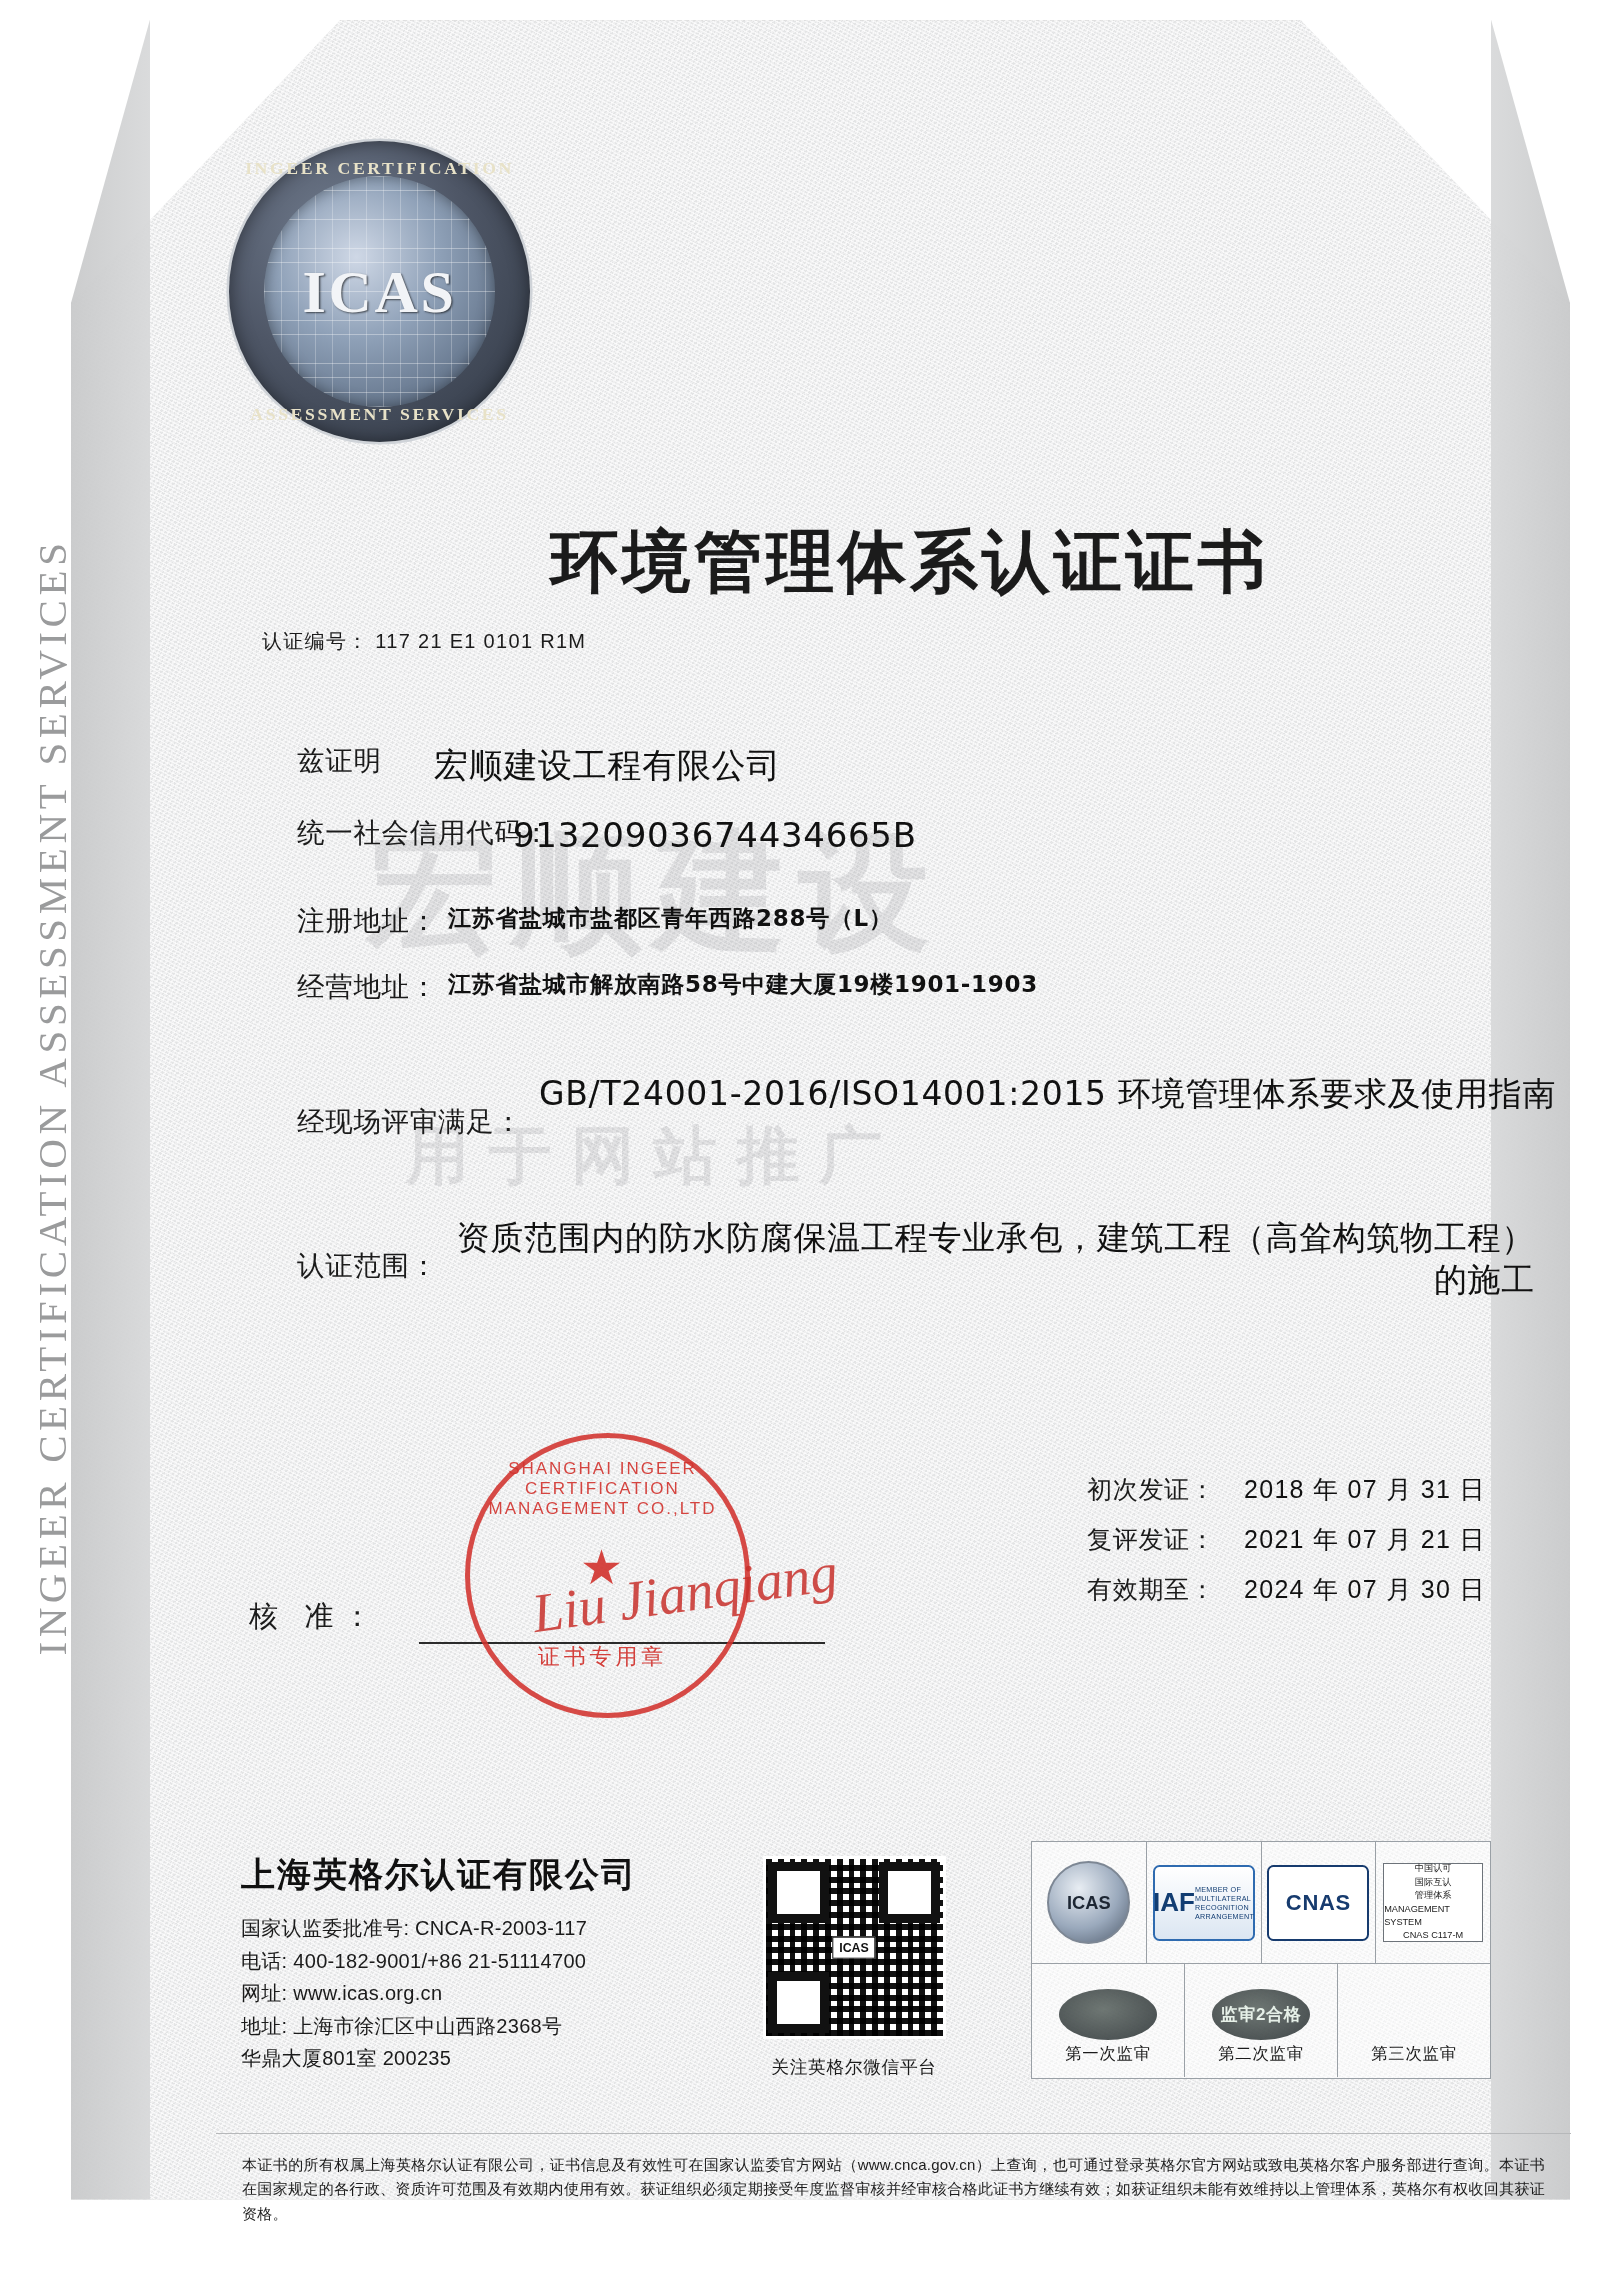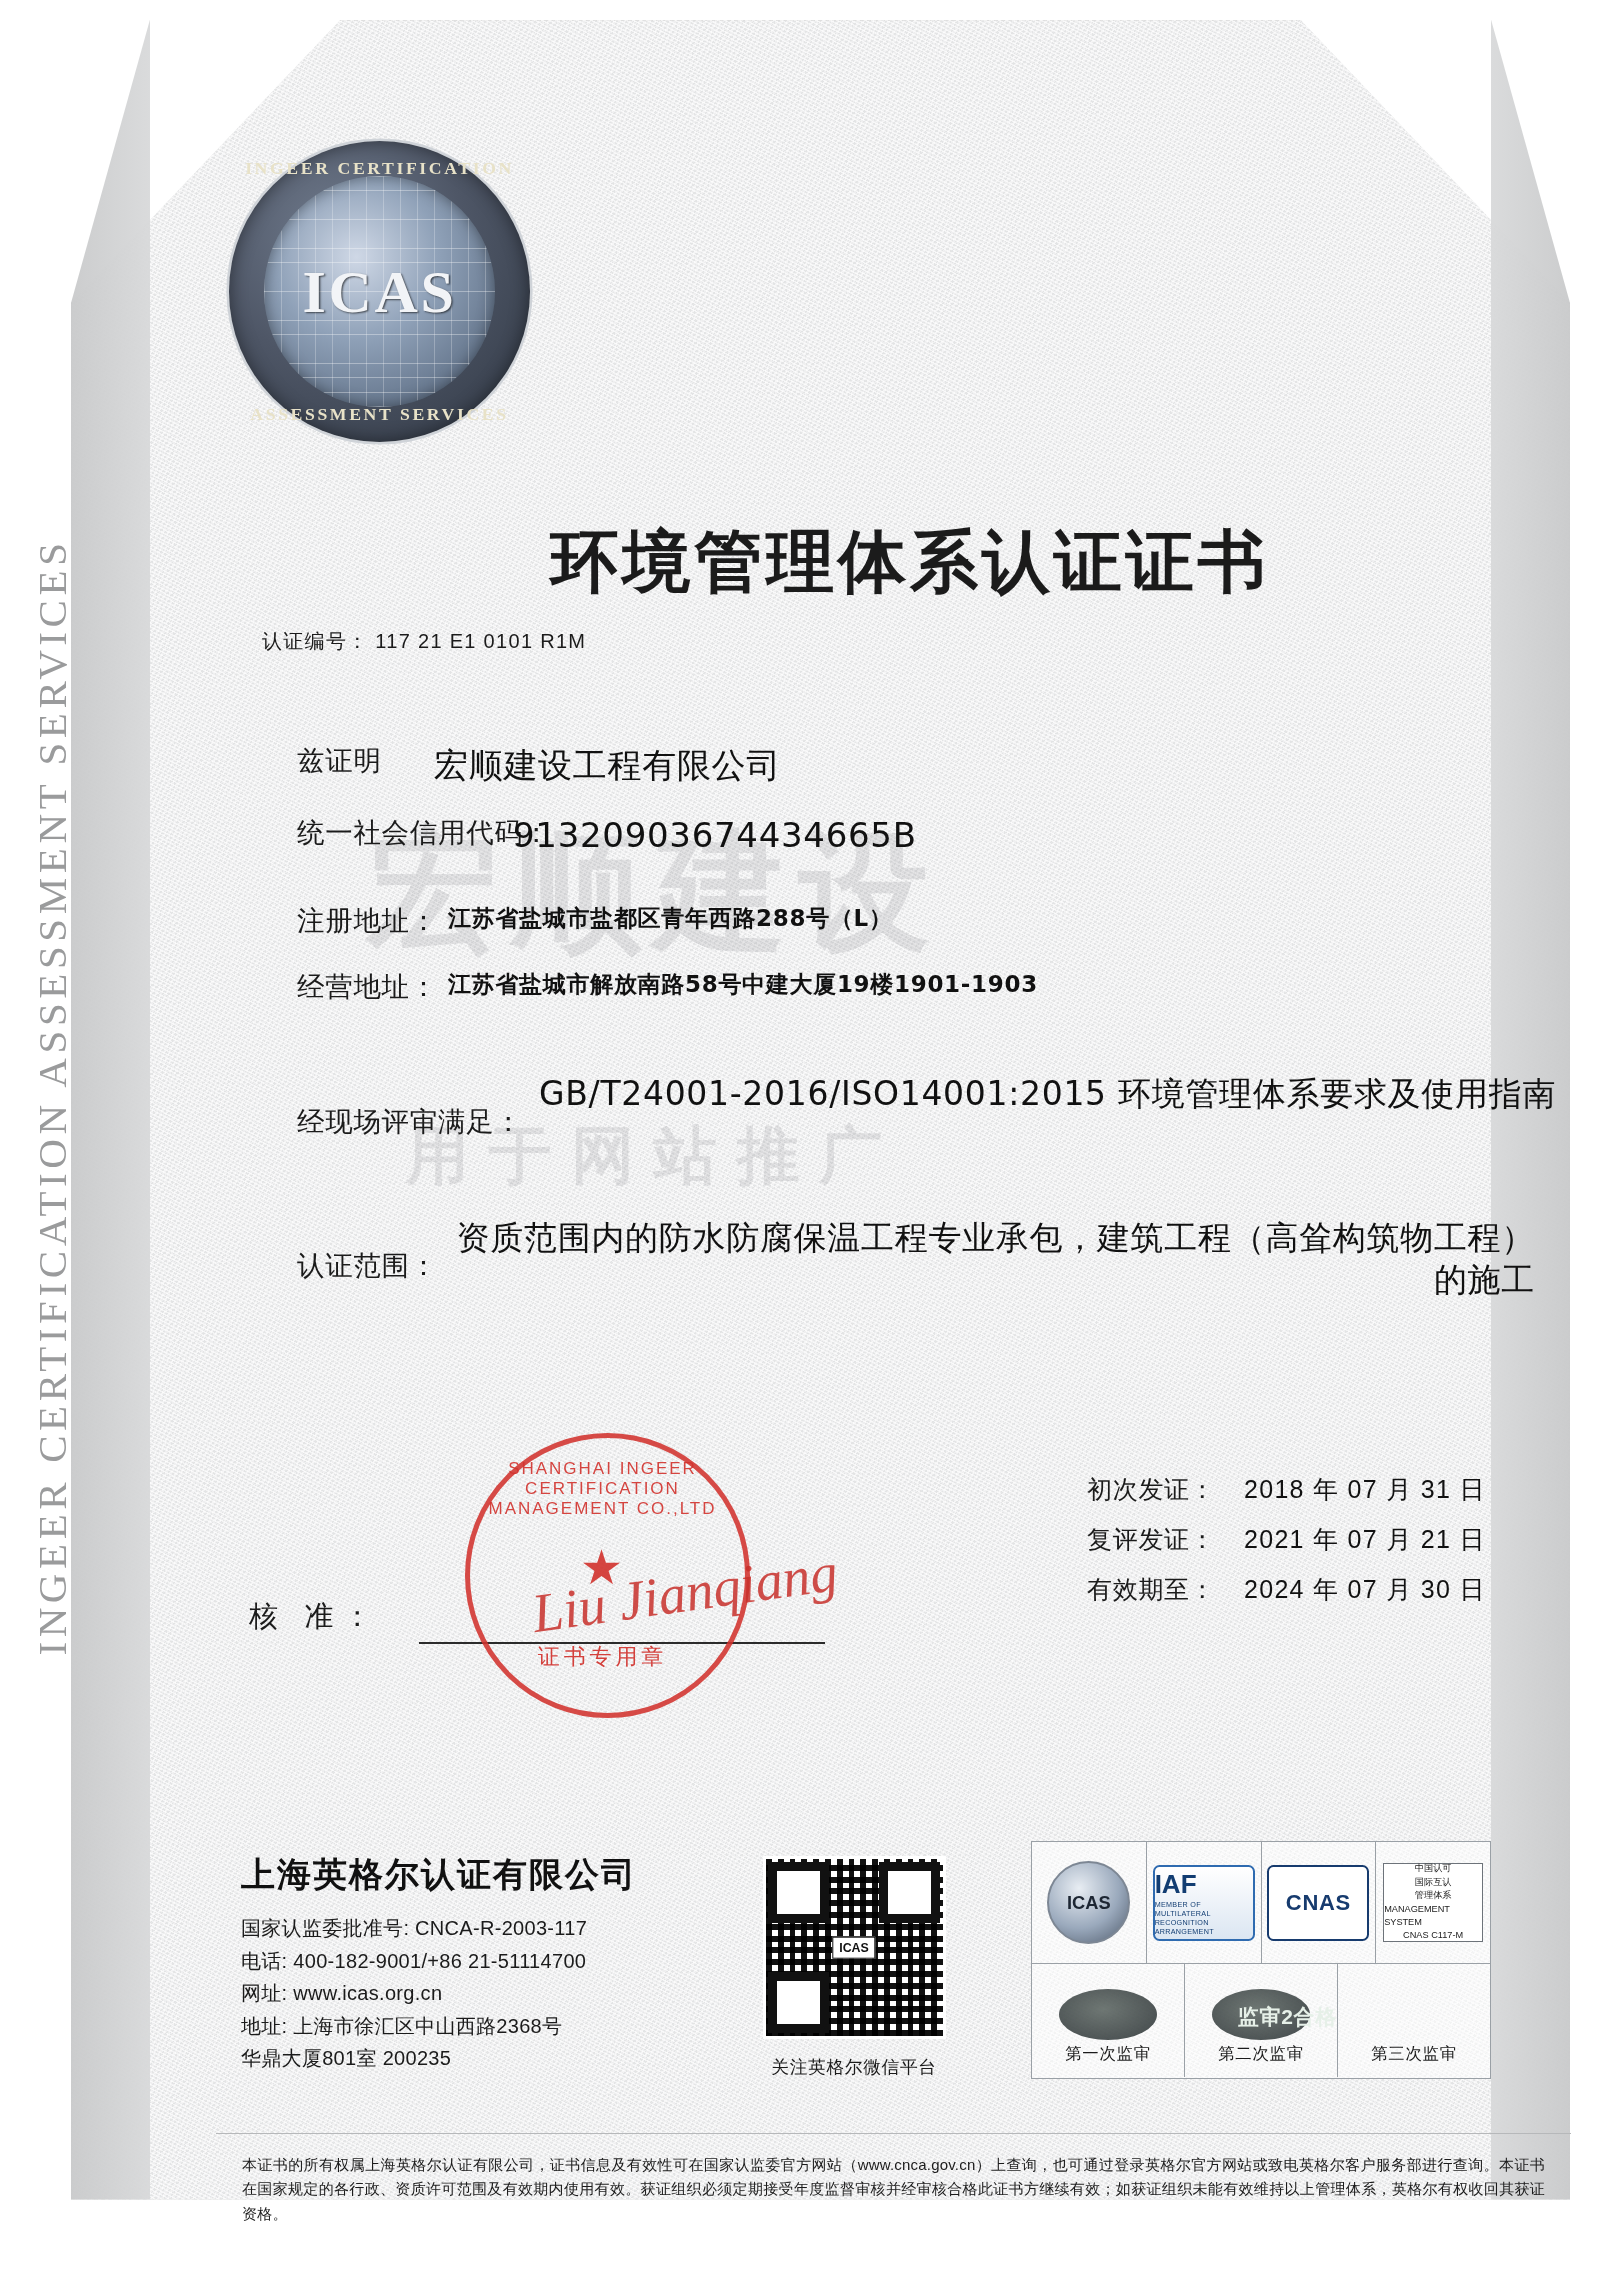--- a/index.html
+++ b/index.html
@@ -223,21 +223,21 @@
     width:79px;height:79px;border-radius:50%;
     background:radial-gradient(circle at 38% 32%,#e8edf3,#9aa9bc 55%,#4e5a6b);
     color:#1d2633;font-weight:bold;font-size:18.3px;
     display:flex;align-items:center;justify-content:center;
     border:2.6px solid #7d8794;
   }
   .mark-iaf{
     width:98px;height:72px;border-radius:6.5px;
     background:linear-gradient(180deg,#ffffff,#dbe6f2);
     border:2px solid #2f6bb0;color:#123d72;font-weight:bold;font-size:26px;
-    display:flex;justify-content:center;flex-direction:column;
+    display:flex;align-items:center;justify-content:center;
   }
   .mark-iaf small{font-size:7.2px;font-weight:normal;letter-spacing:0.3px;}
   .mark-cnas{
     width:98px;height:72px;
     display:flex;align-items:center;justify-content:center;
     color:#173b6e;font-weight:bold;font-size:22px;letter-spacing:0.7px;
     border:2px solid #173b6e;border-radius:6.5px;background:#fff;
   }
   .mark-cn{
     width:98px;height:77px;border:1.3px solid #6d737a;background:#fff;
@@ -250,22 +250,22 @@
   .stamp-oval{
     position:absolute;left:50%;top:25px;transform:translateX(-50%);
     width:98px;height:51px;border-radius:50%;
     background:radial-gradient(ellipse at 45% 40%, #56605c, #20272a);
     opacity:.85;
   }
   .stamp-oval.two:after{
     content:"";
   }
   .stamp-txt{
-    position:absolute;left:0;right:0;top:39px;text-align:right;
-    color:#e6f0e8;font-size:21px;font-weight:bold;letter-spacing:0.7px;
+    position:absolute;left:0;right:0;top:39px;text-align:center;
+    color:#e6f0e8;font-size:17px;font-weight:bold;letter-spacing:0.7px;
   }
   .bcap{
     position:absolute;left:0;right:0;bottom:-29px;text-align:center;
     font-size:16.4px;color:#1b1b1b;letter-spacing:0.7px;
   }
   
   .disclaimer{
     position:absolute;left:242px;top:2153px;width:1303px;
     font-size:15px;line-height:1.62;color:#1b1b1b;letter-spacing:0.2px;
     text-align:justify;

